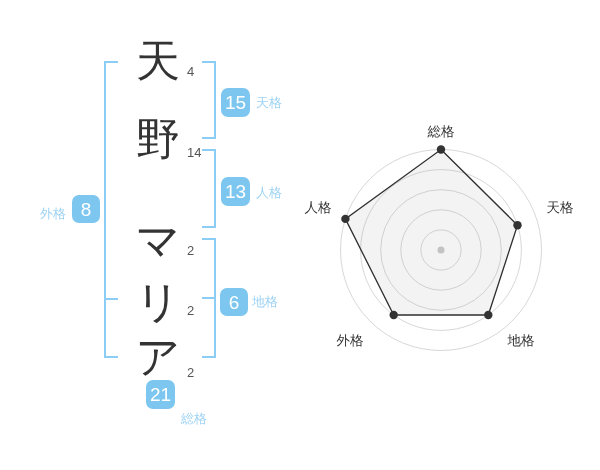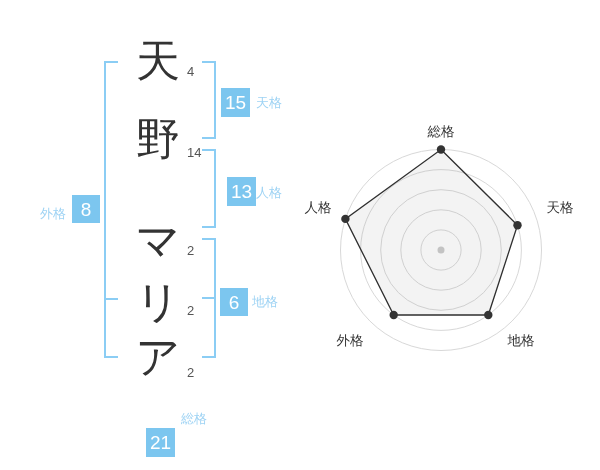--- a/index.html
+++ b/index.html
@@ -35,27 +35,27 @@
   .jk-t2{left:202px;top:226px;width:14px;height:2px;}
   
   .ck-v{left:214px;top:238px;width:2px;height:120px;}
   .ck-t1{left:202px;top:238px;width:14px;height:2px;}
   .ck-t2{left:202px;top:297px;width:14px;height:2px;}
   .ck-t3{left:202px;top:356px;width:14px;height:2px;}
   
   .badge{
     position:absolute;width:29px;height:29px;background:#7cc6ef;color:#fff;
     display:flex;align-items:center;justify-content:center;
-    font-size:19px;line-height:1;
+    font-size:19px;line-height:1;border-radius:7px;
   }
   .b-tk{left:221px;top:88px;}
-  .b-jk{left:221px;top:177px;margin-left:6px;}
+  .b-jk{left:221px;top:177px;}
   .b-ck{left:220px;top:288px;width:28px;height:28px;}
   .b-gk{left:72px;top:195px;width:28px;height:28px;}
-  .b-sk{left:146px;top:428px;}
+  .b-sk{left:146px;top:380px;}
   
   .glabel{position:absolute;font-size:13px;line-height:1;color:#9ed3f4;}
   .l-tk{left:256px;top:96px;}
   .l-jk{left:256px;top:186px;}
   .l-ck{left:252px;top:295px;}
   .l-gk{left:34px;top:207px;width:32px;text-align:right;}
   .l-sk{left:181px;top:412px;}
   
   .radar{position:absolute;left:298px;top:108px;}
 </style>

